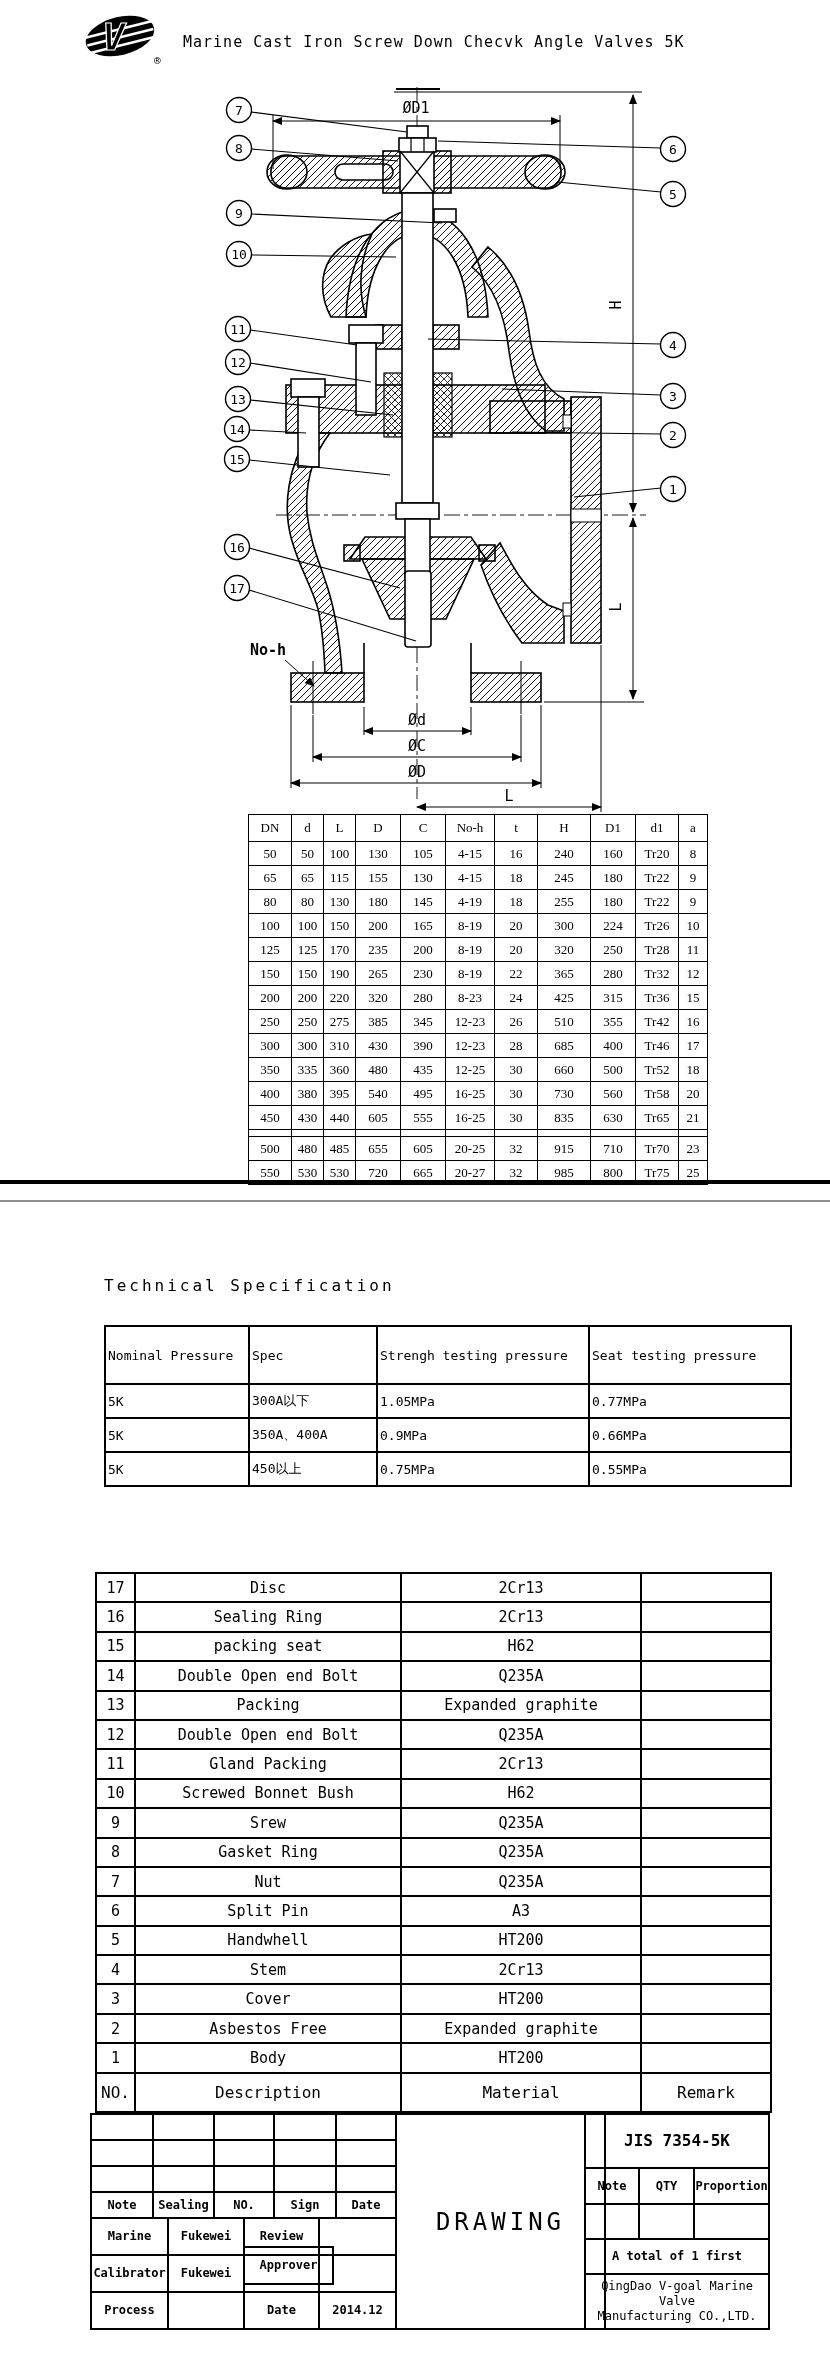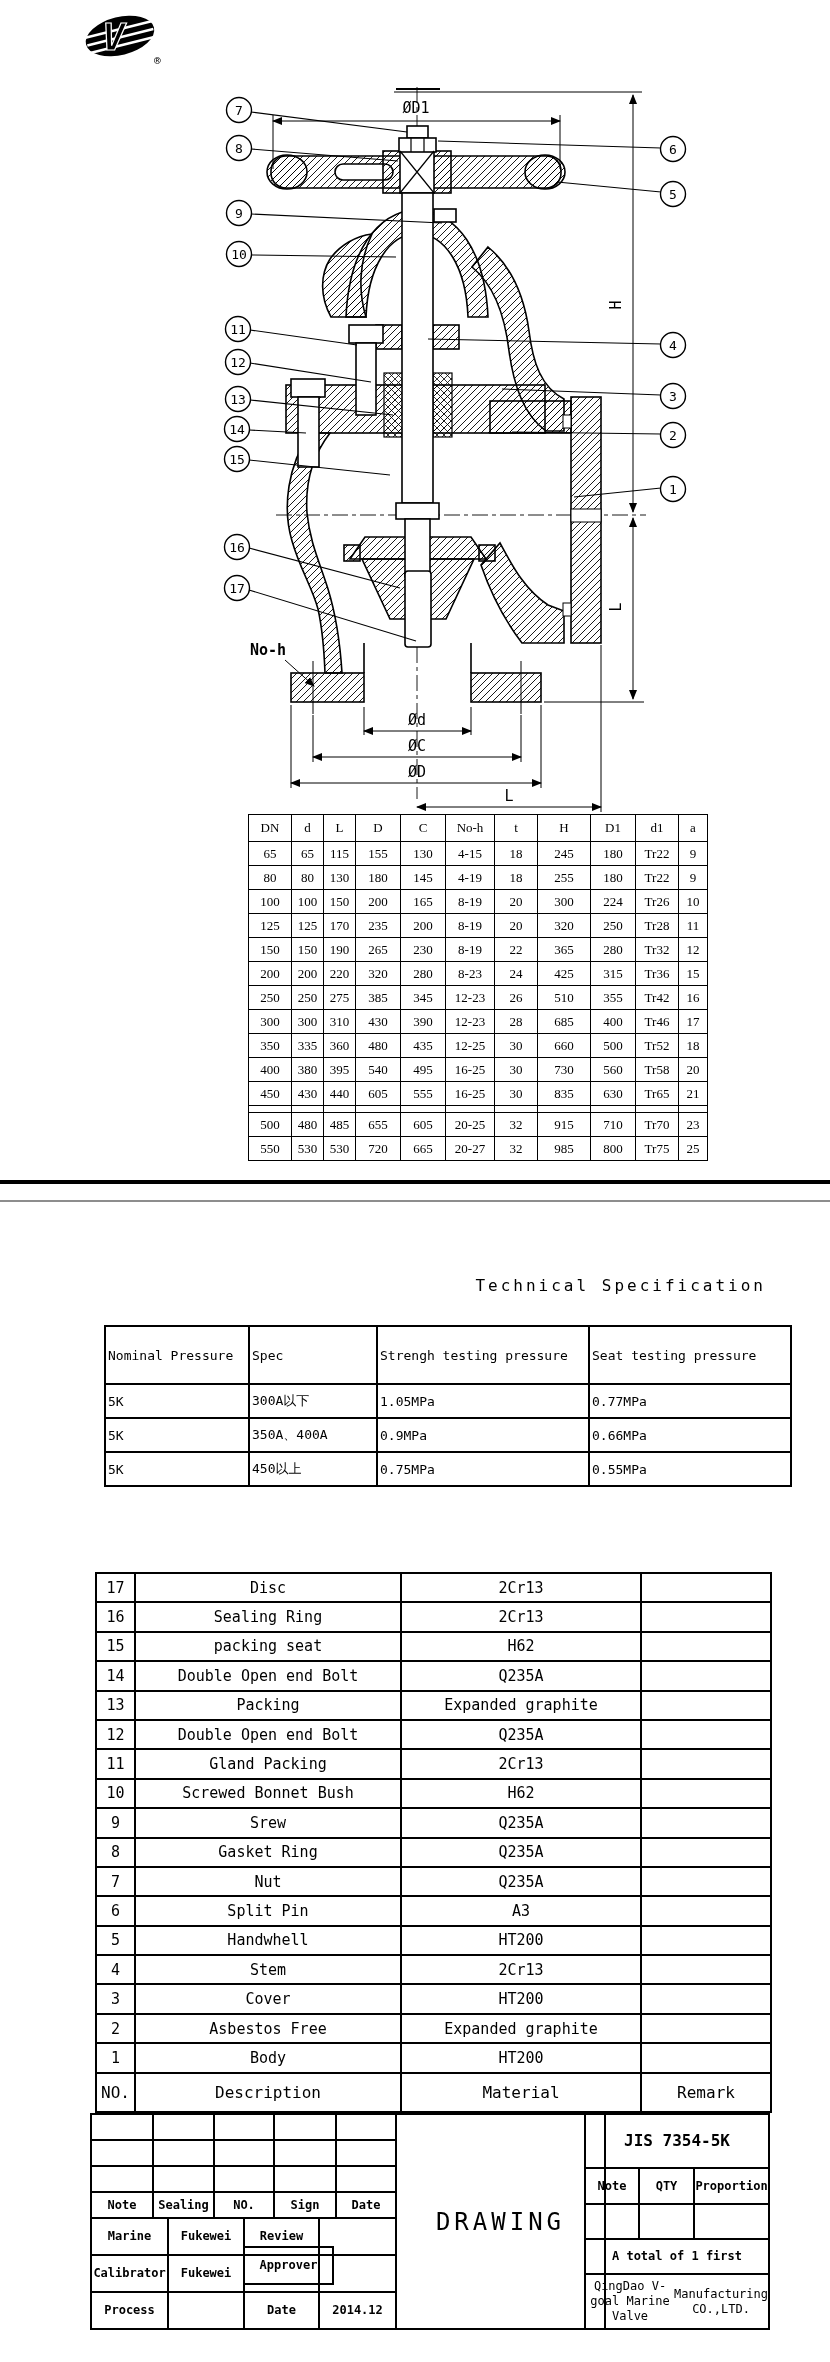--- a/index.html
+++ b/index.html
@@ -17,21 +17,21 @@
   .dn-table{position:absolute;left:248px;top:814px;border-collapse:collapse;
             font-family:"Liberation Serif", serif;font-size:13px;}
   .dn-table th,.dn-table td{border:1px solid #000;text-align:center;padding:0 2px;}
   .dn-table th{font-weight:normal;height:26px;}
   .dn-table td{height:23px;}
   .dn-table tr.gap-row td{height:6px;border-top:none;border-bottom:none;}
   
   .sep-black{position:absolute;left:0;top:1180px;width:830px;height:4px;background:#000;}
   .sep-gray{position:absolute;left:0;top:1200px;width:830px;height:2px;background:#8d8d8d;}
   
-  .spec-title{position:absolute;left:104px;top:1276px;width:662px;text-align:right;
+  .spec-title{position:absolute;left:104px;top:1276px;width:662px;text-align:left;
               font-size:16px;letter-spacing:3px;}
   .spec-table{position:absolute;left:104px;top:1325px;border-collapse:collapse;table-layout:fixed;
               font-size:13px;}
   .spec-table th,.spec-table td{border:2px solid #000;text-align:left;font-weight:normal;padding:0 2px;}
   .spec-table th{height:56px;}
   .spec-table td{height:32px;}
   
   .parts-table{position:absolute;left:95px;top:1572px;border-collapse:collapse;table-layout:fixed;
                font-size:15px;}
   .parts-table td{border:2px solid #000;text-align:center;height:27.4px;padding:0 2px;}
@@ -52,20 +52,21 @@
   <div class="logo">
     <svg width="90" height="60" viewBox="0 0 90 60">
       <ellipse cx="42" cy="28" rx="35" ry="19" fill="#000" transform="rotate(-14 42 28)"></ellipse>
       <rect x="8" y="20" width="68" height="2.5" fill="#fff" transform="rotate(-14 42 28)"></rect>
       <rect x="8" y="28" width="68" height="2.5" fill="#fff" transform="rotate(-14 42 28)"></rect>
       <rect x="8" y="36" width="68" height="2.5" fill="#fff" transform="rotate(-14 42 28)"></rect>
       <text x="24" y="42" font-size="38" font-weight="bold" font-style="italic" fill="#000" stroke="#fff" stroke-width="1.2">V</text>
       <text x="76" y="56" font-size="11" fill="#000">®</text>
     </svg>
   </div>
+  <div class="hdr-title">Marine Cast Iron Screw Down Checvk Angle Valves 5K</div>
 
   <div class="drawing">
   <svg width="560" height="730" viewBox="0 0 560 730">
     <defs>
       <pattern id="hatch" width="7" height="7" patternUnits="userSpaceOnUse">
         <path d="M0 7 L7 0" stroke="#000" stroke-width="0.9"></path>
       </pattern>
       <pattern id="xhatch" width="7" height="7" patternUnits="userSpaceOnUse">
         <path d="M0 7 L7 0 M0 0 L7 7" stroke="#000" stroke-width="0.8"></path>
       </pattern>
@@ -274,20 +275,33 @@
         <th style="width:44px">No-h</th>
         <th style="width:38px">t</th>
         <th style="width:48px">H</th>
         <th style="width:40px">D1</th>
         <th style="width:38px">d1</th>
         <th style="width:24px">a</th>
       </tr>
     </thead>
     <tbody>
         <tr>
+          <td>50</td>
+          <td>50</td>
+          <td>100</td>
+          <td>130</td>
+          <td>105</td>
+          <td>4-15</td>
+          <td>16</td>
+          <td>240</td>
+          <td>160</td>
+          <td>Tr20</td>
+          <td>8</td>
+        </tr>
+        <tr>
           <td>65</td>
           <td>65</td>
           <td>115</td>
           <td>155</td>
           <td>130</td>
           <td>4-15</td>
           <td>18</td>
           <td>245</td>
           <td>180</td>
           <td>Tr22</td>
@@ -663,19 +677,19 @@
     <div class="tb-cell tb-big" style="left:305px;top:0;width:211px;height:217px">DRAWING</div>
 
     <div class="tb-cell tb-std" style="left:494px;top:0;width:186px;height:56px">JIS 7354-5K</div>
     <div class="tb-cell" style="left:494px;top:54px;width:56px;height:38px">Note</div>
     <div class="tb-cell" style="left:548px;top:54px;width:57px;height:38px">QTY</div>
     <div class="tb-cell" style="left:603px;top:54px;width:77px;height:38px">Proportion</div>
     <div class="tb-cell" style="left:494px;top:90px;width:56px;height:37px"></div>
     <div class="tb-cell" style="left:548px;top:90px;width:57px;height:37px"></div>
     <div class="tb-cell" style="left:603px;top:90px;width:77px;height:37px"></div>
     <div class="tb-cell" style="left:494px;top:125px;width:186px;height:37px">A total of 1 first</div>
-    <div class="tb-cell" style="left:494px;top:160px;width:186px;height:57px;flex-direction:row;font-weight:normal;font-size:12px;">
+    <div class="tb-cell" style="left:494px;top:160px;width:186px;height:57px;flex-direction:column;font-weight:normal;font-size:12px;">
       <span>QingDao V-goal Marine Valve</span>
       <span>Manufacturing CO.,LTD.</span>
     </div>
   </div>
 
 </div>
 
 </body></html>

